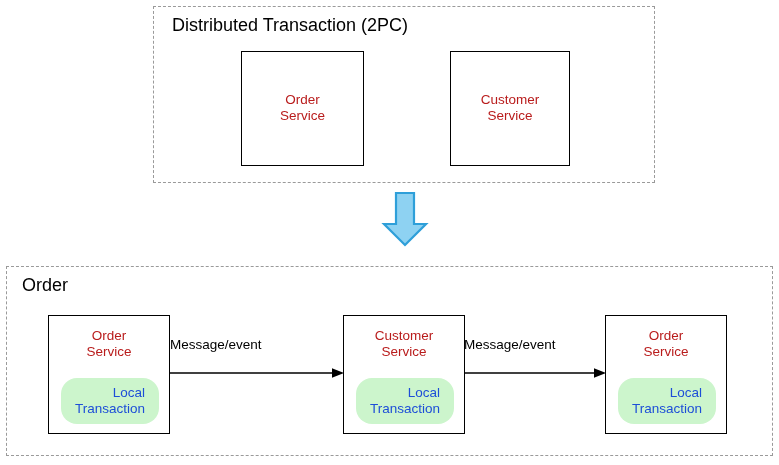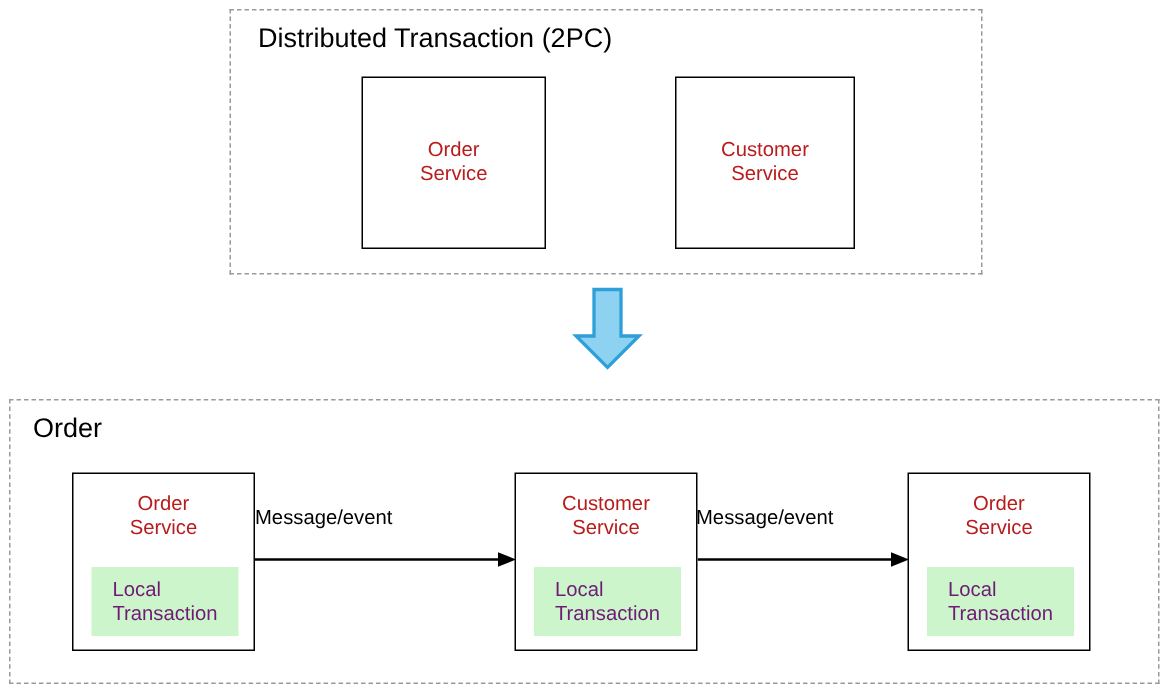--- a/index.html
+++ b/index.html
@@ -94,29 +94,30 @@
     border: 1.6px solid #000000;
     background: #ffffff;
     box-sizing: border-box;
   }
   .saga-box .service-label {
     top: 12px;
   }
   .local-tx {
     position: absolute;
     background: #ccf5cc;
-    text-align: left;
+    text-align: right;
     font-size: 13.5px;
     line-height: 16px;
-    color: #701a75;
+    color: #1d4ed8;
     white-space: pre-line;
     display: flex;
     align-items: center;
     justify-content: center;
     box-sizing: border-box;
+    border-radius: 16px;
   }
 
   #box-saga-order-1 { left: 48px;  top: 315px; width: 122px; height: 119px; }
   #box-saga-customer { left: 343px; top: 315px; width: 122px; height: 119px; }
   #box-saga-order-2 { left: 605px; top: 315px; width: 122px; height: 119px; }
 
   #box-saga-order-1 .local-tx  { left: 12px; top: 62px; width: 98px; height: 46px; }
   #box-saga-customer .local-tx { left: 12px; top: 62px; width: 98px; height: 46px; }
   #box-saga-order-2 .local-tx  { left: 12px; top: 62px; width: 98px; height: 46px; }
 

